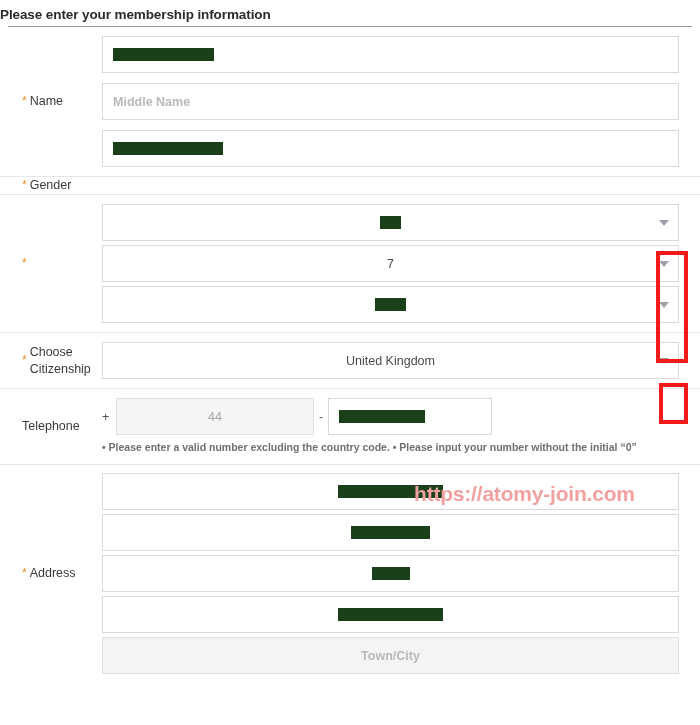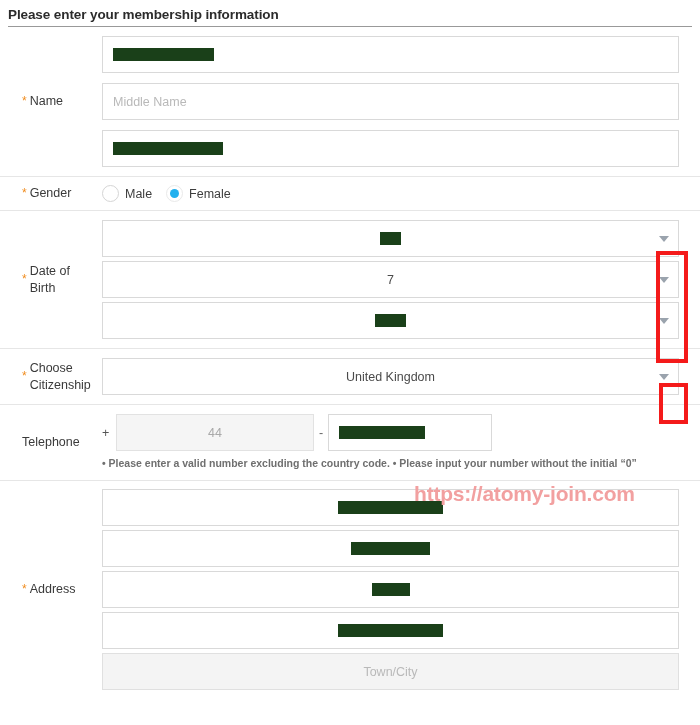--- a/index.html
+++ b/index.html
@@ -15,21 +15,21 @@
     position: relative;
     width: 700px; height: 725px;
     background: #ffffff;
   }
 
   
   .page-header {
     position: absolute;
     left: 0; top: 0;
     width: 700px;
-    padding: 5px 0 0 8px;
+    padding: 5px 0 0 0;
   }
   .page-title {
     font-size: 13.5px;
     font-weight: bold;
     color: #2b2b2b;
     letter-spacing: -0.1px;
     line-height: 19px;
     white-space: nowrap;
   }
   .header-rule {
@@ -94,20 +94,21 @@
     padding: 0 10px;
     font-size: 12.5px;
   }
   .field.disabled {
     background: #f4f4f4;
     border-color: #e0e0e0;
   }
   .field .ph {
     color: #b9b9b9;
     font-size: 12.5px;
+    font-weight: bold;
   }
   .field .val {
     color: #4a4a4a;
     font-size: 12.5px;
   }
 
   
   .redact {
     display: inline-block;
     height: 13px;
@@ -294,41 +295,25 @@
         </div>
 
       </div>
     </div>
 
     <div class="row">
       <div class="row-label">
         <span class="req">*</span>
         <span class="lbl-text">Gender</span>
       </div>
-      <div class="row-body" style="padding-top:8px;padding-bottom:8px;">
-        <div class="radio-group">
-
-          <label class="radio-opt">
-            <span class="radio-dot"></span>
-            <span>Male</span>
-          </label>
-
-          <label class="radio-opt selected">
-            <span class="radio-dot"></span>
-            <span>Female</span>
-          </label>
-
-        </div>
-      </div>
     </div>
 
     <div class="row">
       <div class="row-label" style="align-items:center;">
         <span class="req">*</span>
-        <span class="lbl-text">Date of Birth</span>
       </div>
       <div class="row-body" style="gap:4px;">
 
         <div class="select-field">
           <span class="redact" style="width:21px"></span>
           <span class="center-val"></span>
           <span class="caret"></span>
         </div>
 
         <div class="select-field">

